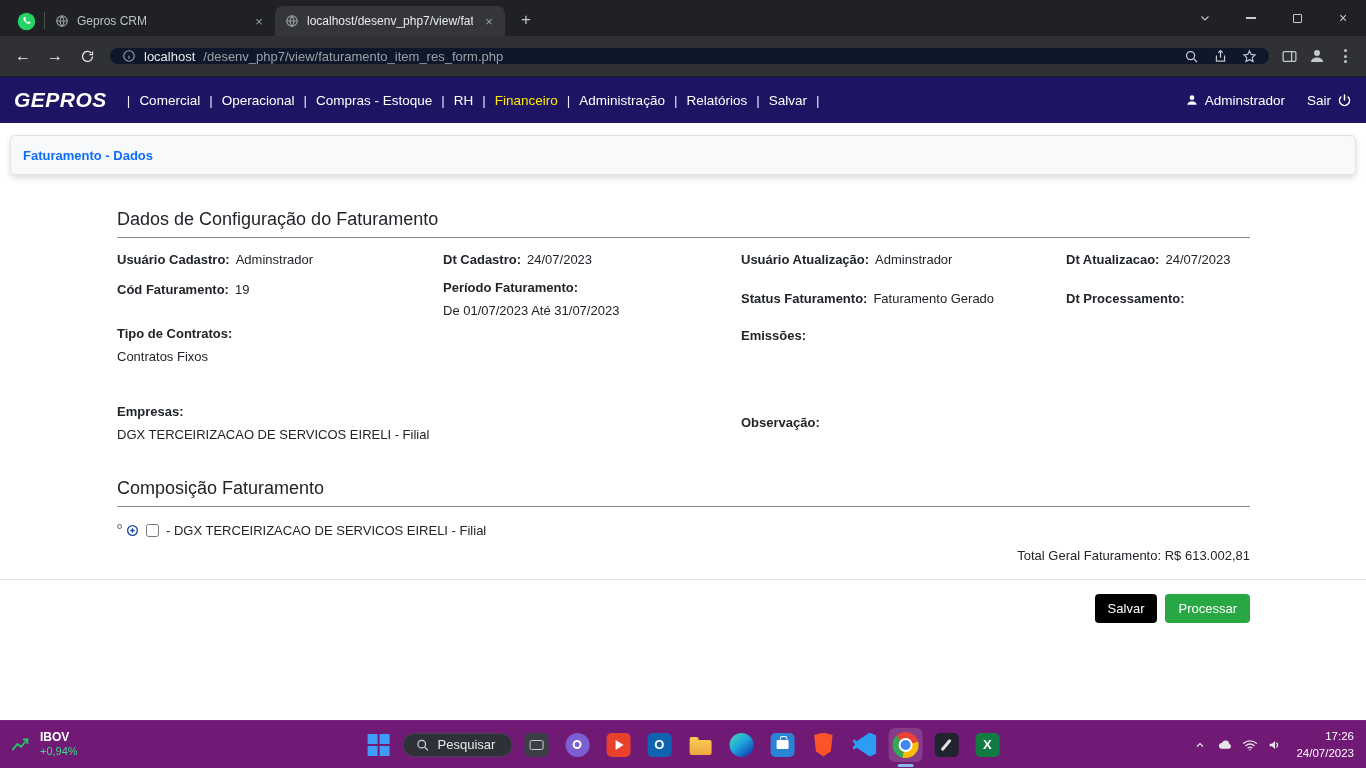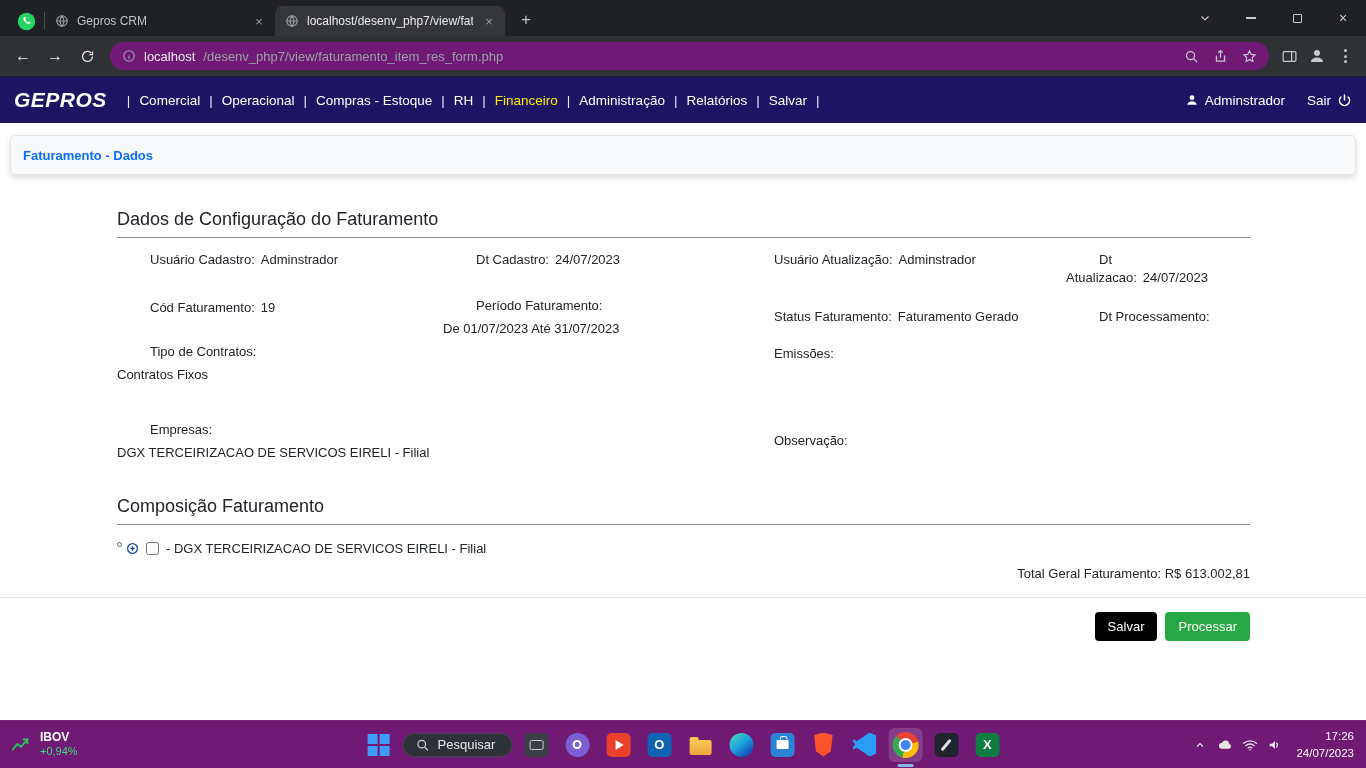--- a/index.html
+++ b/index.html
@@ -17,21 +17,21 @@
   .tab-sep { width: 1px; height: 17px; background: #4a4d51; margin-bottom: 7px; }
   .newtab { width: 26px; height: 26px; margin: 0 0 3px 8px; color: #c0c3c7; font-size: 17px; display: flex; align-items: center; justify-content: center; border-radius: 50%; }
   .wincontrols { position: absolute; right: 0; top: 0; height: 100%; display: flex; align-items: stretch; }
   .wc { width: 46px; display: flex; align-items: center; justify-content: center; color: #c8cacd; font-size: 14px; }
   .min-glyph { width: 10px; height: 2px; background: #c8cacd; display: block; }
   .max-glyph { width: 9px; height: 9px; border: 1.2px solid #c8cacd; display: block; border-radius: 1px; }
 
   
   .toolbar { height: 41px; background: #303134; display: flex; align-items: center; padding: 0 8px; gap: 2px; border-bottom: 1px solid #1b1c1e; }
   .nav-btn { width: 30px; height: 30px; display: flex; align-items: center; justify-content: center; font-size: 16px; color: #e8eaed; border-radius: 50%; }
-  .omnibox { flex: 1; height: 28px; background: #701a75; border-radius: 14px; display: flex; align-items: center; padding: 0 12px; gap: 8px; margin: 0 6px; font-size: 13px; }
+  .omnibox { flex: 1; height: 16px; background: #0f172a; border-radius: 14px; display: flex; align-items: center; padding: 0 12px; gap: 8px; margin: 0 6px; font-size: 13px; }
   .omnibox .host { color: #e8eaed; }
   .omnibox .path { color: #9aa0a6; white-space: nowrap; overflow: hidden; flex: 1; }
   .omni-icons { display: flex; align-items: center; gap: 14px; margin-left: auto; }
   .toolbar-right { display: flex; align-items: center; gap: 10px; padding: 0 4px; }
   .kebab { display: flex; flex-direction: column; gap: 2.5px; align-items: center; width: 18px; }
   .kebab i { width: 3px; height: 3px; border-radius: 50%; background: #c4c7cb; }
 
   
   .appbar { height: 46px; background: #1d1563; display: flex; align-items: center; padding: 0 14px; color: #fff; }
   .brand { font-size: 21px; font-weight: bold; font-style: italic; letter-spacing: .5px; margin-right: 20px; }
@@ -43,21 +43,21 @@
   .userbox, .logout { display: flex; align-items: center; gap: 6px; }
 
   
   .breadcrumb-bar { margin: 12px 10px 0; background: #f8f9fa; border: 1px solid #e2e4e6; border-radius: 5px; height: 40px; display: flex; align-items: center; padding: 0 12px; box-shadow: 0 3px 6px rgba(0,0,0,.14); }
   .breadcrumb-link { color: #0d6efd; font-size: 13px; font-weight: 600; }
 
   
   .content { padding: 0 116px 0 117px; }
   .section-title { margin-top: 34px; font-size: 18px; font-weight: 500; color: #212529; padding-bottom: 7px; border-bottom: 1px solid #8a8a8a; }
   .section-title.second { margin-top: 0; }
-  .lbl { font-weight: normal; font-size: 13px; color: #212529; margin-right: 6px; margin-left: 33px; }
+  .lbl { font-weight: bold; font-size: 13px; color: #212529; margin-right: 6px; }
   .val { font-size: 13px; color: #212529; }
   .row { display: grid; grid-template-columns: 326px 298px 325px 1fr; align-items: start; }
   .row1 { margin-top: 12px; }
   .row2 { margin-top: 12px; min-height: 46px; }
   .row2 .center { padding-top: 9px; }
   .stack .lbl { display: block; margin-bottom: 8px; }
   .stack .val { display: block; }
   .row3 { min-height: 78px; }
   .row4 { min-height: 74px; }
   .tree-row { margin-top: 16px; display: flex; align-items: center; gap: 4px; font-size: 13px; color: #212529; }

